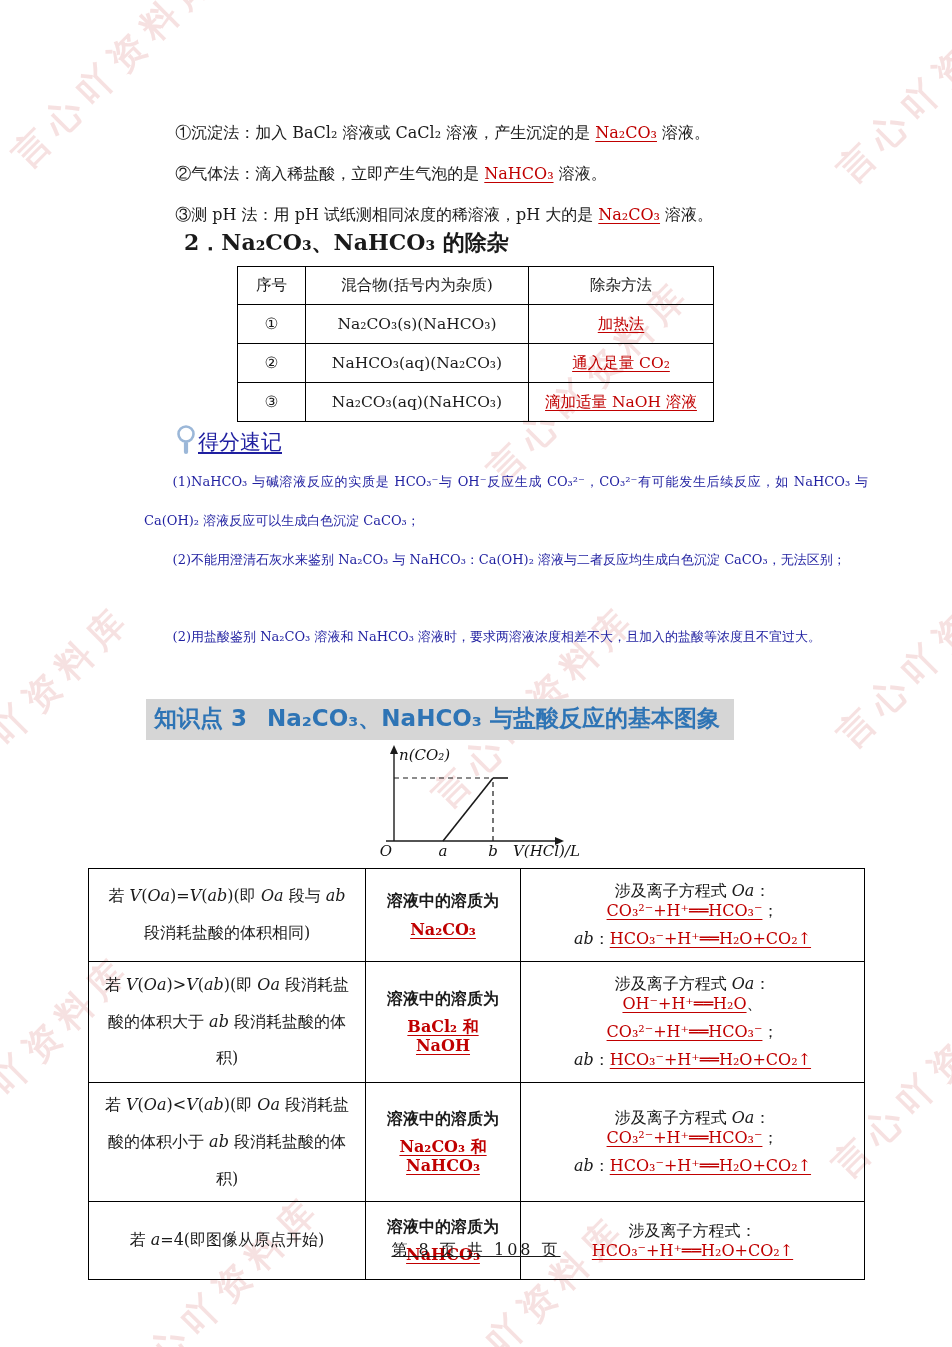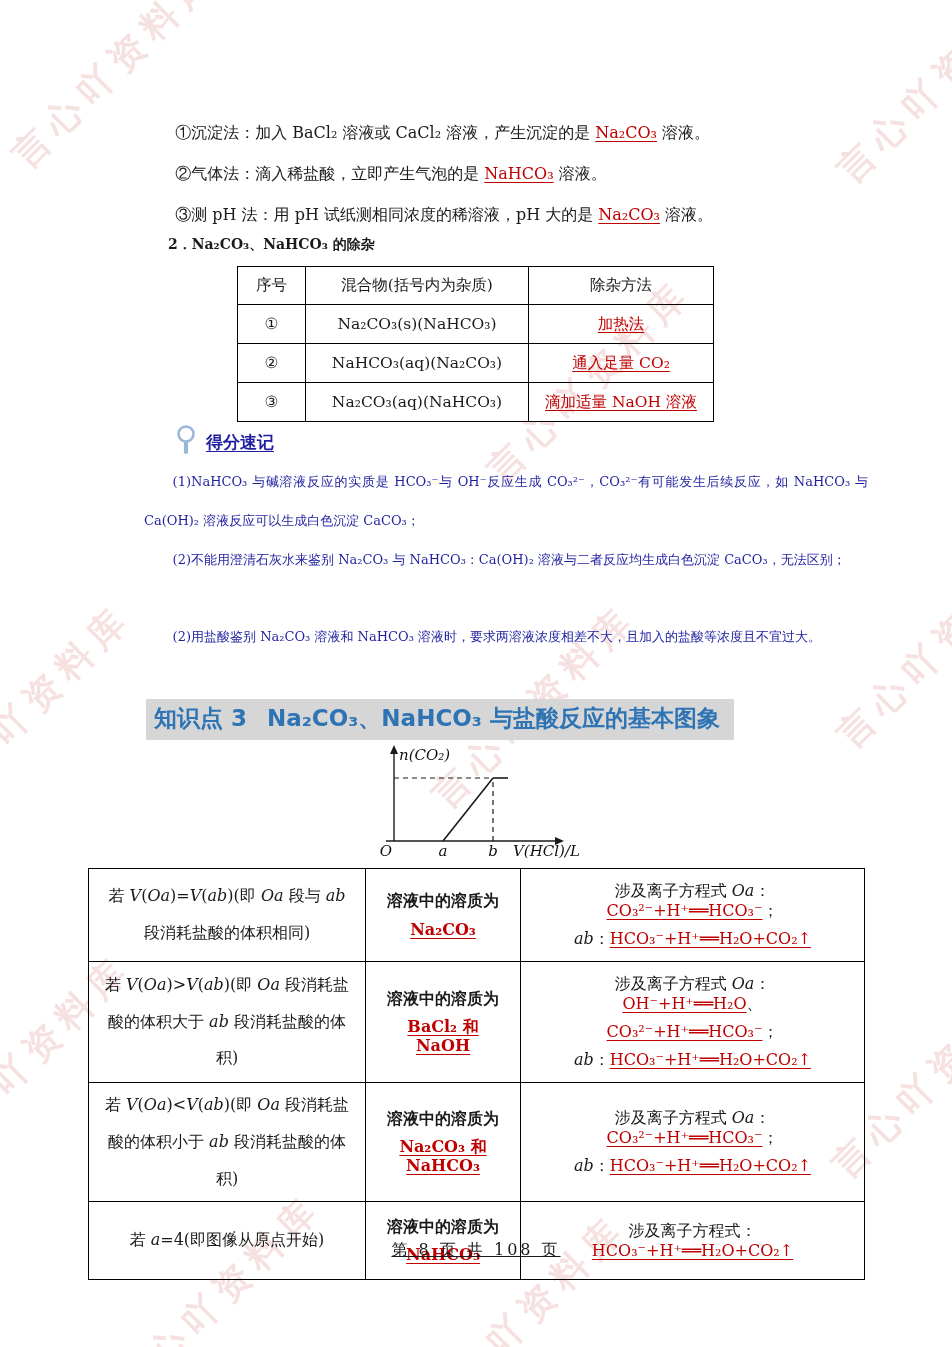--- a/index.html
+++ b/index.html
@@ -12,30 +12,30 @@
         font-family:"DejaVu Serif","Liberation Serif",serif;color:var(--ink);}
   
   .wm{position:absolute;z-index:0;font-family:"DejaVu Sans","Liberation Sans",sans-serif;
       font-weight:bold;font-size:36px;letter-spacing:9px;color:var(--watermark-pink);
       opacity:.26;transform:rotate(-45deg);white-space:nowrap;pointer-events:none;}
   .z{position:absolute;z-index:1;}
   
   .intro{left:140px;top:112px;width:726px;font-size:16px;}
   .intro .rline{height:41px;line-height:41px;text-indent:2.2em;}
   
-  .sec2{left:140px;top:236px;width:620px;font-size:14px;font-weight:bold;text-indent:2em;}
+  .sec2{left:140px;top:228px;width:620px;font-size:22px;font-weight:bold;text-indent:2em;}
   
   .table1{left:237px;top:266px;border-collapse:collapse;table-layout:fixed;font-size:15.5px;background:transparent;}
   .table1 th,.table1 td{border:1.6px solid #000;text-align:center;font-weight:normal;padding:0 4px;}
   .table1 th{height:38px;}
   .table1 td{height:39px;}
   .red-u{color:var(--red);text-decoration:underline;text-underline-offset:3px;}
   
   .tip{left:176px;top:424px;display:flex;align-items:center;}
-  .tip-title{color:var(--blue);font-weight:bold;font-size:17px;margin-left:8px;
+  .tip-title{color:var(--blue);font-weight:normal;font-size:21px;margin-left:0;
              text-decoration:underline;text-underline-offset:3px;}
   
   .blue-para{left:144px;width:724px;color:var(--blue);font-size:13px;line-height:39px;
              text-align:justify;text-indent:2.2em;}
   
   .kp-bar{left:146px;top:699px;background:var(--heading-bg);color:var(--heading-blue);
           font-family:"DejaVu Sans","Liberation Sans",sans-serif;font-weight:bold;
           font-size:23px;padding:4px 14px 6px 8px;display:inline-block;}
   .kp-label{margin-right:20px;}
   

